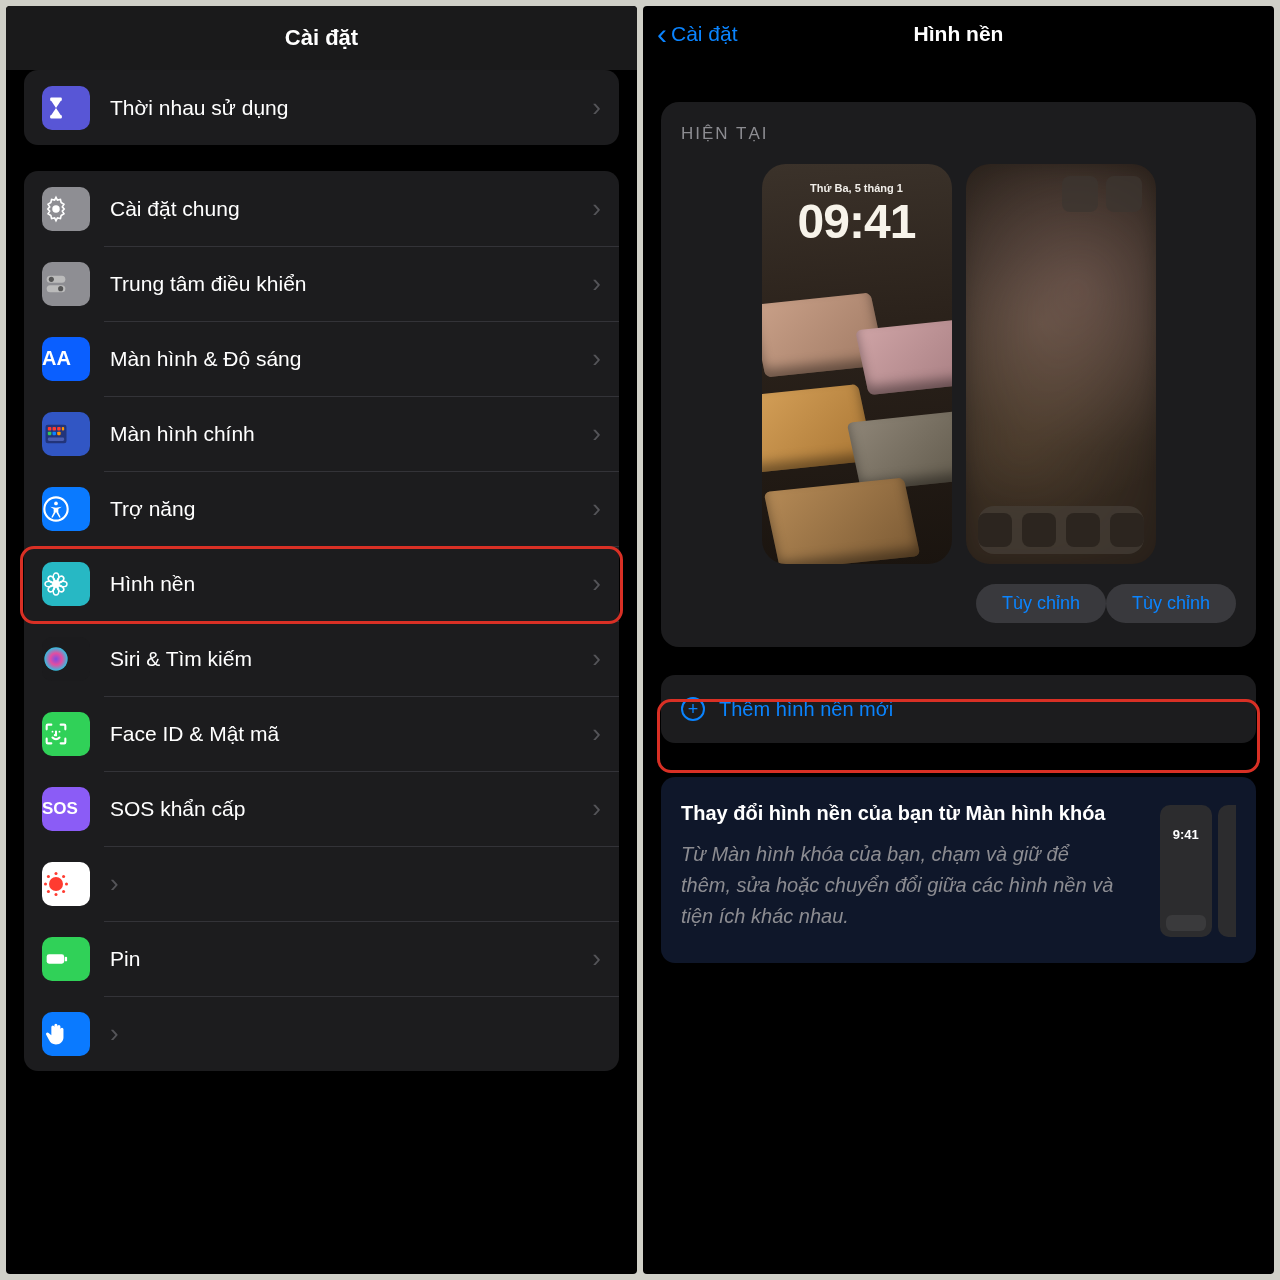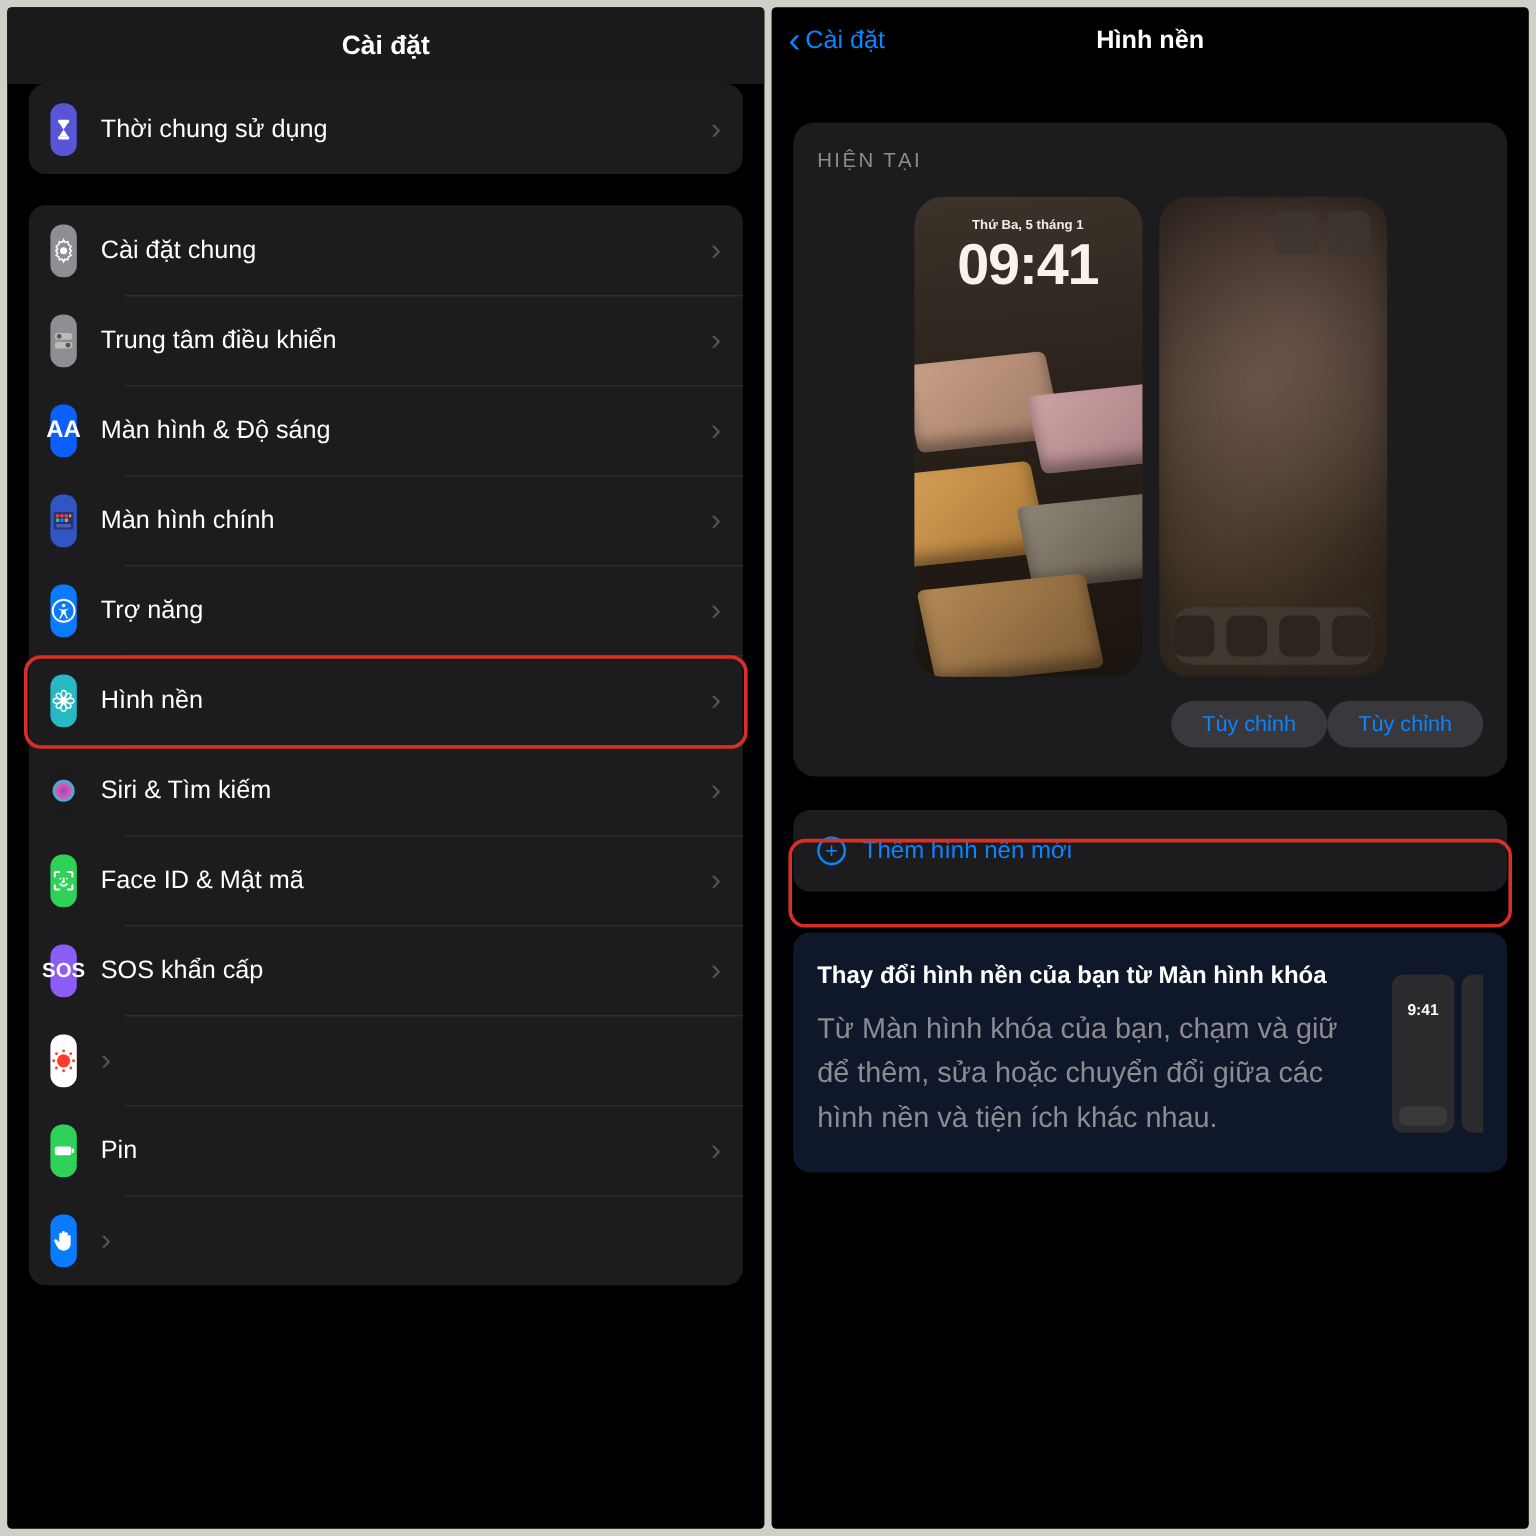--- a/index.html
+++ b/index.html
@@ -37,22 +37,22 @@
     height: 75px;
     padding: 0 18px;
     position: relative;
   }
   .row + .row::before {
     content: "";
     position: absolute; top: 0; left: 80px; right: 0;
     height: 1px; background: #333338;
   }
   .row .ico {
-    width: 22px; height: 44px; border-radius: 10px;
-    display: flex; align-items: center; justify-content: center;
+    width: 48px; height: 44px; border-radius: 10px;
+    display: flex; align-items: center; 
     flex-shrink: 0; margin-right: 20px;
     font-size: 22px; color: #fff;
   }
   .row .lbl { flex: 1; font-size: 21px; color: #fff; }
   .row .chev { color: #545458; font-size: 26px; font-weight: 300; }
   .hl {
     position: absolute;
     border: 3px solid #d93025;
     border-radius: 14px;
     pointer-events: none;
@@ -135,21 +135,21 @@
   }
   .info-card {
     margin: 34px 18px 0 18px;
     background: #0f172a;
     border-radius: 14px;
     padding: 22px 20px 26px 20px;
     display: flex; gap: 20px;
   }
   .info-txt { flex: 1; }
   .info-txt h3 { font-size: 20px; font-weight: 600; color: #fff; line-height: 1.4; margin-bottom: 12px; }
-  .info-txt p { font-size: 24px; color: #8c8c91; line-height: 1.55; }
+  .info-txt p { font-size: 20px; color: #8c8c91; line-height: 1.55; font-style: italic; }
   .mini {
     width: 94px; flex-shrink: 0; display: flex; gap: 6px; align-items: center; padding-top: 6px; padding-left: 18px;
   }
   .mini .mp {
     width: 62px; height: 132px; background: #2c2c2e; border-radius: 10px;
     display: flex; flex-direction: column; align-items: center;
     position: relative;
   }
   .mini .mp .mt { margin-top: 22px; font-size: 13px; font-weight: 700; color: #fff; }
   .mini .mp .mdock { position: absolute; bottom: 6px; left: 6px; right: 6px; height: 16px; background: #3a3a3c; border-radius: 6px; }
@@ -167,21 +167,21 @@
     <div class="group">
       <div class="row">
         <div class="ico" style="background:#5856d6">
           <svg viewBox="0 0 24 24" fill="#fff">
               <rect x="7" y="3" width="10" height="3" rx="1"></rect>
               <rect x="7" y="18" width="10" height="3" rx="1"></rect>
               <path d="M8 6 L16 6 L12 12 Z"></path>
               <path d="M8 18 L16 18 L12 12 Z"></path>
             </svg>
         </div>
-        <span class="lbl">Thời chung sử dụng</span>
+        <span class="lbl">Thời nhau sử dụng</span>
         <span class="chev">›</span>
       </div>
     </div>
   </div>
 
   <div class="sg" style="position:relative">
     <div class="group" id="main-group">
         <div class="row">
           <div class="ico" style="background:#8e8e93">
             <svg viewBox="0 0 24 24" fill="#fff">

